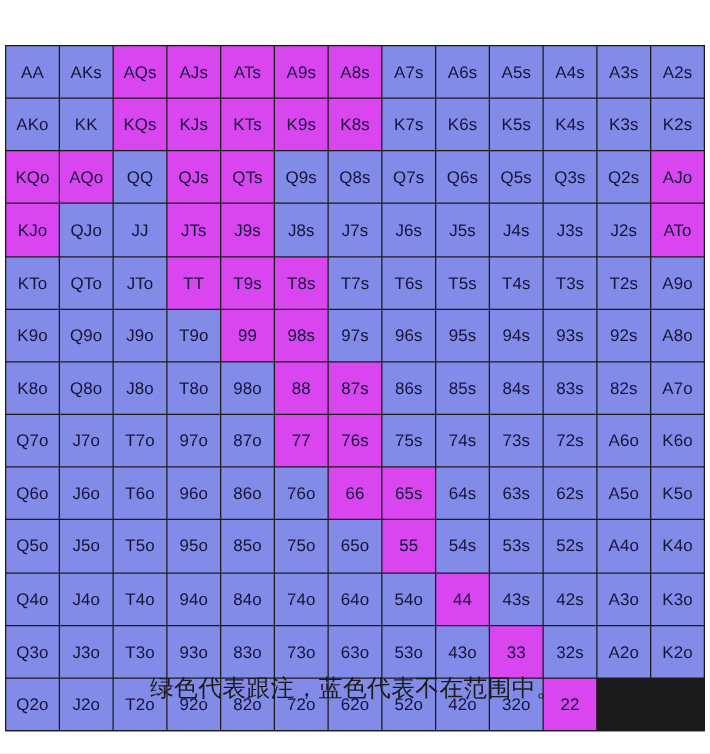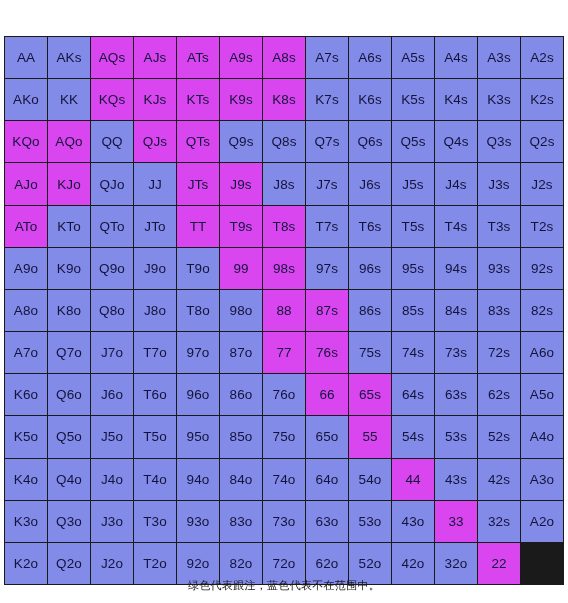--- a/index.html
+++ b/index.html
@@ -38,24 +38,24 @@
     color:#13143a;
     letter-spacing:0.1px;
     box-sizing:border-box;
     user-select:none;
   }
   .hand-cell.in-range{ background:#d946ef; }
   .hand-cell.out-range{ background:#838be8; }
   #caption{
     position:absolute;
     left:0;
-    top:578px;
+    top:538px;
     width:568px;
     text-align:center;
-    font-size:11px;
+    font-size:19px;
     color:#1a1a1a;
     font-family:"DejaVu Sans","Liberation Sans",sans-serif;
     letter-spacing:0.3px;
   }
 </style>
 </head>
 <body>
 
 <div id="range-chart-container">
 
@@ -89,21 +89,20 @@
       <div class="hand-cell in-range">KQo</div>
       <div class="hand-cell in-range">AQo</div>
       <div class="hand-cell out-range">QQ</div>
       <div class="hand-cell in-range">QJs</div>
       <div class="hand-cell in-range">QTs</div>
       <div class="hand-cell out-range">Q9s</div>
       <div class="hand-cell out-range">Q8s</div>
       <div class="hand-cell out-range">Q7s</div>
       <div class="hand-cell out-range">Q6s</div>
       <div class="hand-cell out-range">Q5s</div>
-      <div class="hand-cell out-range">Q4s</div>
       <div class="hand-cell out-range">Q3s</div>
       <div class="hand-cell out-range">Q2s</div>
       <div class="hand-cell in-range">AJo</div>
       <div class="hand-cell in-range">KJo</div>
       <div class="hand-cell out-range">QJo</div>
       <div class="hand-cell out-range">JJ</div>
       <div class="hand-cell in-range">JTs</div>
       <div class="hand-cell in-range">J9s</div>
       <div class="hand-cell out-range">J8s</div>
       <div class="hand-cell out-range">J7s</div>

